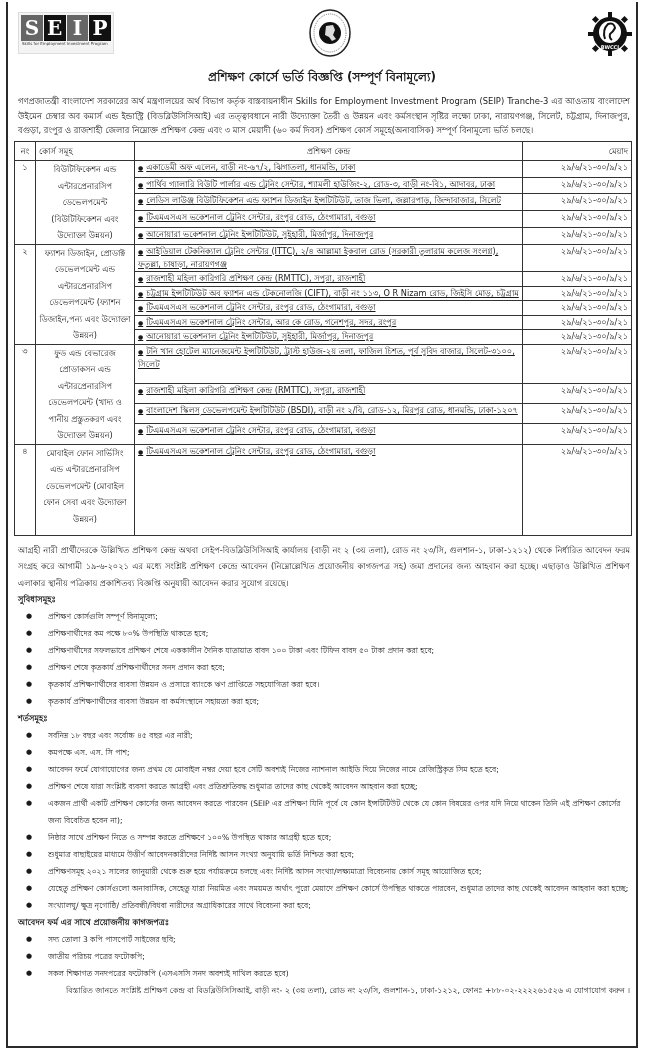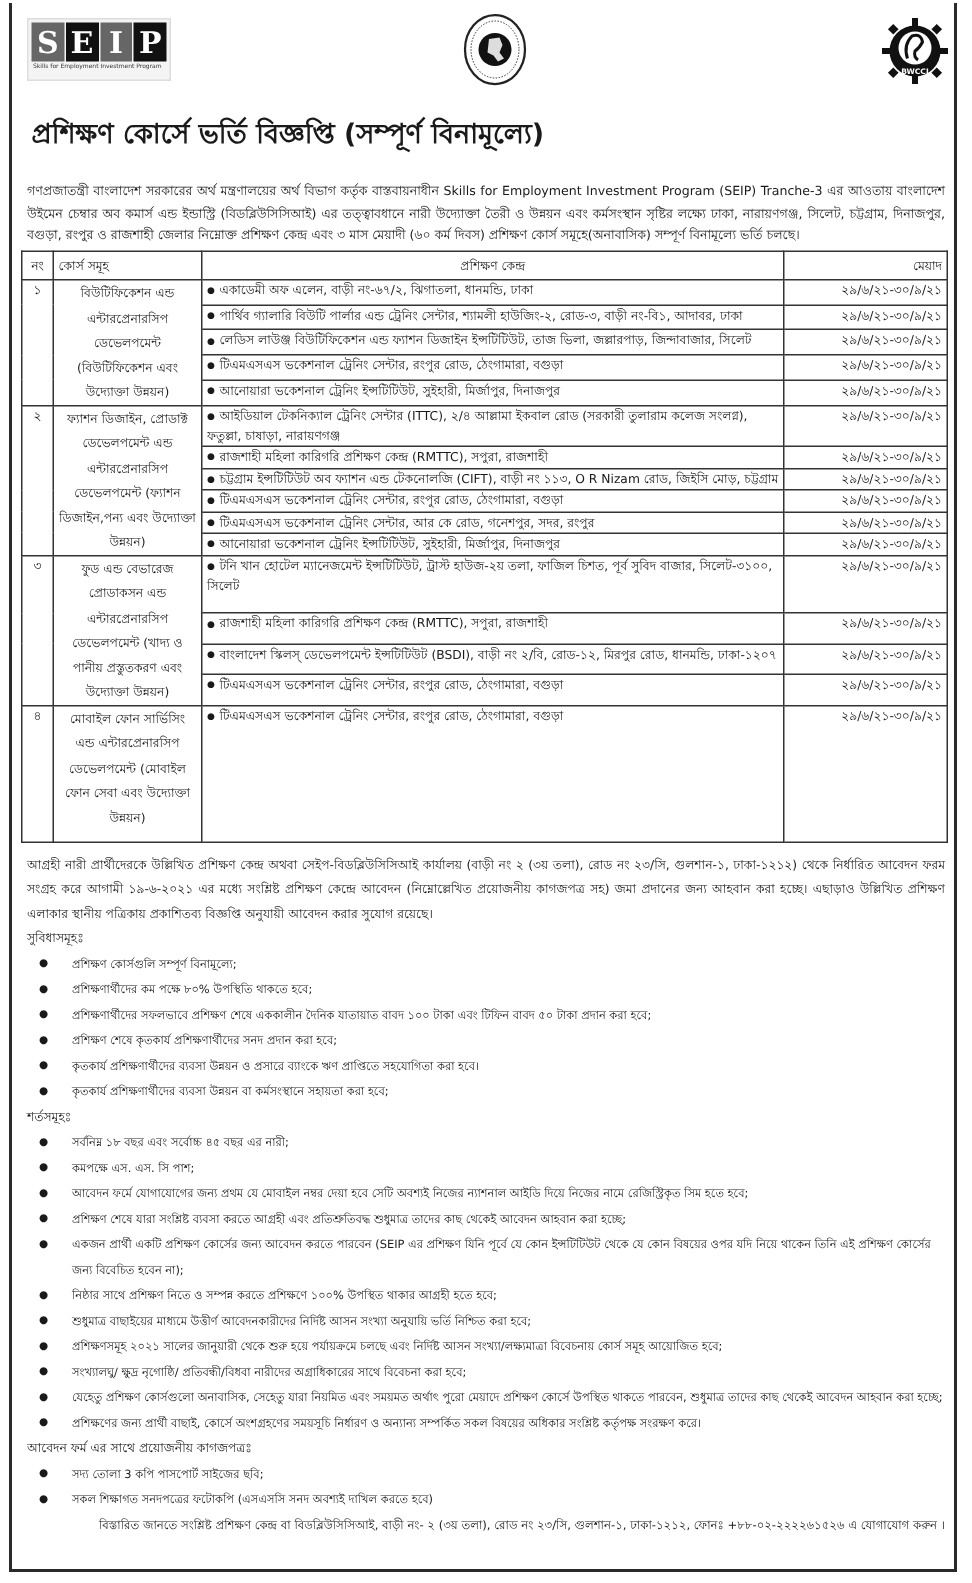--- a/index.html
+++ b/index.html
@@ -10,36 +10,36 @@
   }
   .header { position: relative; height: 62px; }
   .seip-logo { position: absolute; left: 10px; top: 10px; width: 94px; height: 40px; background: #f4f4f4; border: 1px solid #ddd; }
   .seip-letters { display: flex; gap: 1px; padding: 2px 2px 0 2px; }
   .seip-letters span { width: 22px; height: 26px; display: flex; align-items: center; justify-content: center; font-family: "DejaVu Serif", serif; font-weight: bold; font-size: 20px; }
   .seip-letters span:nth-child(odd) { background: #666; color: #fff; }
   .seip-letters span:nth-child(even) { background: #111; color: #fff; }
   .seip-tag { font-size: 4px; padding-left: 3px; color: #333; white-space: nowrap; }
   .gov-logo { position: absolute; left: 300px; top: 6px; width: 44px; height: 50px; }
   .bwcci-logo { position: absolute; left: 580px; top: 10px; width: 44px; height: 44px; }
-  .title { font-size: 18px; font-weight: bold; margin: 13px; height: 26px; line-height: 26px; }
+  .title { text-align: center; font-size: 12px; font-weight: bold; margin: 0; height: 26px; line-height: 26px; }
   .intro { font-size: 8.4px; line-height: 14.5px; padding: 4px 6px 0 10px; height: 47px; overflow: hidden; text-align: justify; }
   table.courses { border-collapse: collapse; margin-left: 6px; width: 618px; font-size: 8.2px; table-layout: fixed; }
   table.courses th, table.courses td { border: 1px solid #333; padding: 0 3px; vertical-align: top; }
   table.courses th { font-weight: normal; height: 18px; line-height: 18px; }
   th.c-no, td.c-no { width: 14px; text-align: center; }
   th.c-course { width: 92px; text-align: left; }
   th.c-date, td.c-date { width: 102px; text-align: right; }
   td.c-no { vertical-align: middle; }
   td.c-course { line-height: 16.5px; padding-top: 2px; text-align: center; }
-  td.c-center { line-height: 13px; padding-top: 5px; padding-bottom: 4px; }
+  td.c-center { line-height: 13px; padding-top: 5px; padding-bottom: 4px; text-decoration: underline; }
   td.c-center::before { content: "\25CF"; font-size: 6px; margin-right: 3px; vertical-align: middle; }
   td.c-date { line-height: 13px; padding-top: 5px; }
   .section { font-size: 8.2px; padding: 0 6px 0 10px; }
   .para { line-height: 16.5px; text-align: justify; margin-top: 6px; }
-  .sec-title { line-height: 17px; font-weight: normal; }
+  .sec-title { line-height: 17px; font-weight: bold; }
   ul.bul { list-style: none; margin: 0; padding: 0; }
   ul.bul li { position: relative; padding-left: 30px; line-height: 17px; font-size: 7.6px; }
   ul.bul li::before { content: "\25CF"; position: absolute; left: 8px; font-size: 7px; }
   .footer-line { text-align: right; font-size: 7.8px; line-height: 17px; padding-left: 40px; }
 </style>
 </head>
 <body>
 
 <div class="frame">
 
@@ -184,26 +184,26 @@
     <div class="sec-title">শর্তসমূহঃ</div>
     <ul class="bul">
         <li>সর্বনিম্ন ১৮ বছর এবং সর্বোচ্চ ৪৫ বছর এর নারী;</li>
         <li>কমপক্ষে এস. এস. সি পাশ;</li>
         <li>আবেদন ফর্মে যোগাযোগের জন্য প্রথম যে মোবাইল নম্বর দেয়া হবে সেটি অবশ্যই নিজের ন্যাশনাল আইডি দিয়ে নিজের নামে রেজিস্ট্রিকৃত সিম হতে হবে;</li>
         <li>প্রশিক্ষণ শেষে যারা সংশ্লিষ্ট ব্যবসা করতে আগ্রহী এবং প্রতিশ্রুতিবদ্ধ শুধুমাত্র তাদের কাছ থেকেই আবেদন আহবান করা হচ্ছে;</li>
         <li>একজন প্রার্থী একটি প্রশিক্ষণ কোর্সের জন্য আবেদন করতে পারবেন (SEIP এর প্রশিক্ষণ যিনি পূর্বে যে কোন ইন্সটিটিউট থেকে যে কোন বিষয়ের ওপর যদি নিয়ে থাকেন তিনি এই প্রশিক্ষণ কোর্সের জন্য বিবেচিত হবেন না);</li>
         <li>নিষ্ঠার সাথে প্রশিক্ষণ নিতে ও সম্পন্ন করতে প্রশিক্ষণে ১০০% উপস্থিত থাকার আগ্রহী হতে হবে;</li>
         <li>শুধুমাত্র বাছাইয়ের মাধ্যমে উত্তীর্ণ আবেদনকারীদের নির্দিষ্ট আসন সংখ্যা অনুযায়ি ভর্তি নিশ্চিত করা হবে;</li>
         <li>প্রশিক্ষণসমূহ ২০২১ সালের জানুয়ারী থেকে শুরু হয়ে পর্যায়ক্রমে চলছে এবং নির্দিষ্ট আসন সংখ্যা/লক্ষ্যমাত্রা বিবেচনায় কোর্স সমূহ আয়োজিত হবে;</li>
+        <li>যেহেতু প্রশিক্ষণ কোর্সগুলো অনাবাসিক, সেহেতু যারা নিয়মিত এবং সময়মত অর্থাৎ পুরো মেয়াদে প্রশিক্ষণ কোর্সে উপস্থিত থাকতে পারবেন, শুধুমাত্র তাদের কাছ থেকেই আবেদন আহবান করা হচ্ছে;</li>
         <li>সংখ্যালঘু/ ক্ষুদ্র নৃগোষ্ঠি/ প্রতিবন্ধী/বিধবা নারীদের অগ্রাধিকারের সাথে বিবেচনা করা হবে;</li>
-        <li>যেহেতু প্রশিক্ষণ কোর্সগুলো অনাবাসিক, সেহেতু যারা নিয়মিত এবং সময়মত অর্থাৎ পুরো মেয়াদে প্রশিক্ষণ কোর্সে উপস্থিত থাকতে পারবেন, শুধুমাত্র তাদের কাছ থেকেই আবেদন আহবান করা হচ্ছে;</li>
-        <li>প্রশিক্ষণের জন্য প্রার্থী বাছাই, কোর্সে অংশগ্রহণের সময়সূচি নির্ধারণ ও অন্যান্য সম্পর্কিত সকল বিষয়ের অধিকার সংশ্লিষ্ট কর্তৃপক্ষ সংরক্ষণ করে।</li>
       </ul>
 
     <div class="sec-title">আবেদন ফর্ম এর সাথে প্রয়োজনীয় কাগজপত্রঃ</div>
     <ul class="bul">
         <li>সদ্য তোলা 3 কপি পাসপোর্ট সাইজের ছবি;</li>
+        <li>জাতীয় পরিচয় পত্রের ফটোকপি;</li>
         <li>সকল শিক্ষাগত সনদপত্রের ফটোকপি (এসএসসি সনদ অবশ্যই দাখিল করতে হবে)</li>
       </ul>
 
     <div class="footer-line">বিস্তারিত জানতে সংশ্লিষ্ট প্রশিক্ষণ কেন্দ্র বা বিডব্লিউসিসিআই, বাড়ী নং- ২ (৩য় তলা), রোড নং ২৩/সি, গুলশান-১, ঢাকা-১২১২, ফোনঃ +৮৮-০২-২২২২৬১৫২৬ এ যোগাযোগ করুন ।</div>
   </div>
 </div>
 
 </body></html>

